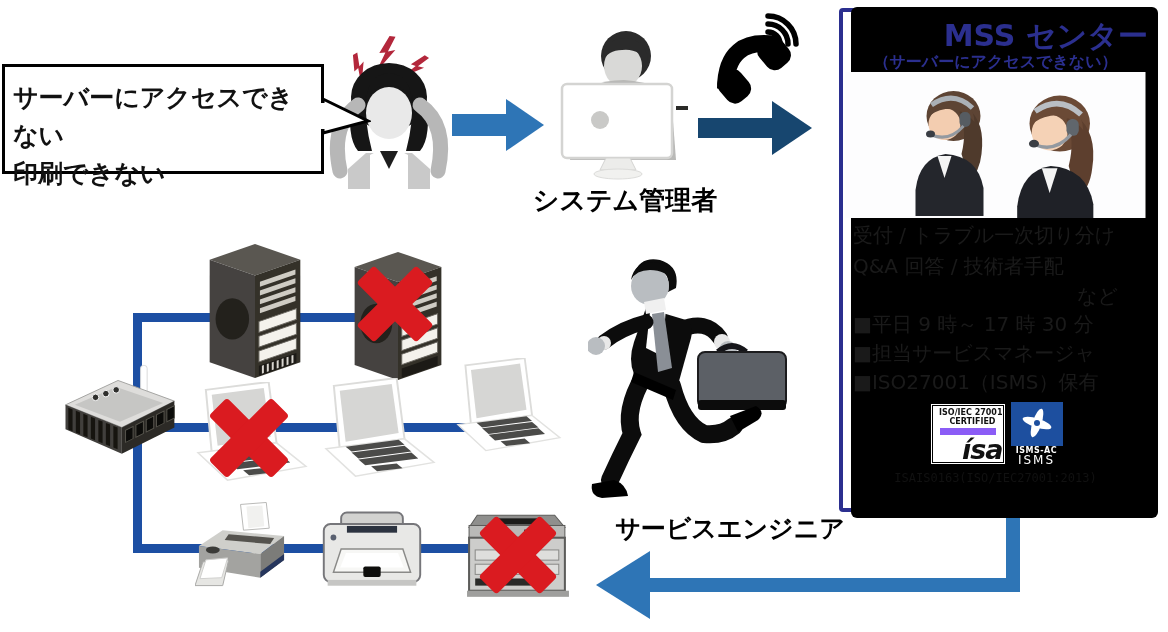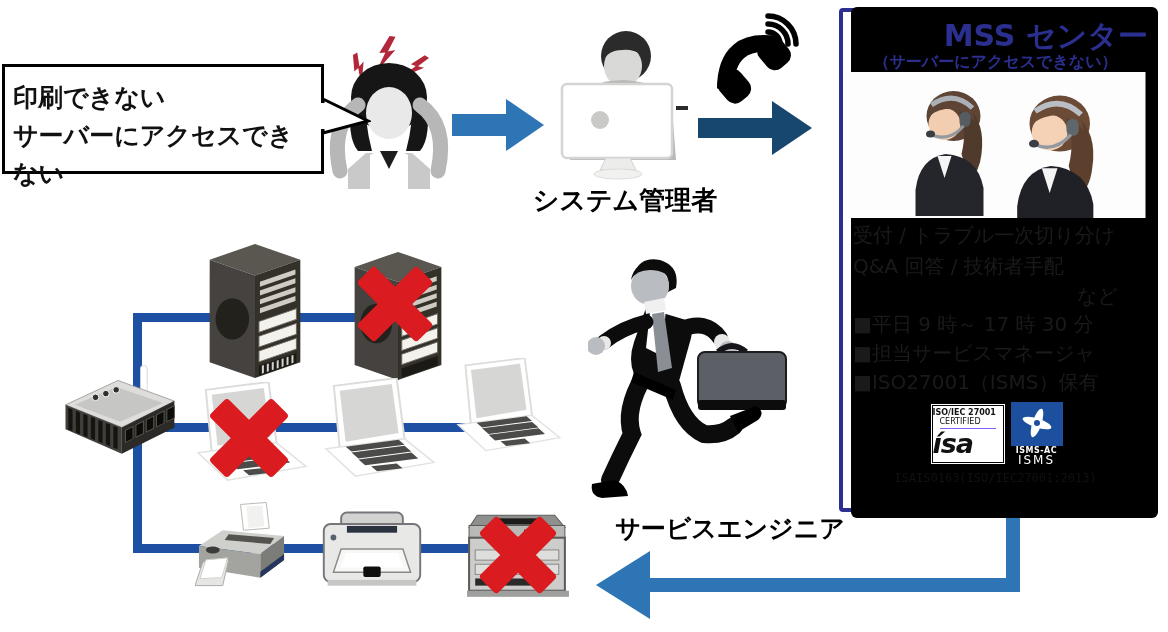--- a/index.html
+++ b/index.html
@@ -38,40 +38,40 @@
   .mss-title{margin-top:8px;text-align:right;font-size:30px;font-weight:700;
              color:var(--mss_navy,#2b2f8f);line-height:32px;}
   .mss-subtitle{text-align:center;font-size:16px;font-weight:700;color:var(--mss_navy,#2b2f8f);
              line-height:20px;}
   .mss-photo{display:block;width:100%;height:146px;}
   .mss-services{padding:2px 8px 0 10px;font-size:20px;line-height:31px;color:#1a1a1a;}
   .mss-etc{padding-right:30px;text-align:right;font-size:20px;line-height:28px;color:#1a1a1a;}
   .mss-bullets{padding-left:10px;font-size:20px;line-height:29px;color:#1a1a1a;}
   .cert-row{display:flex;justify-content:center;align-items:flex-start;gap:4px;margin-top:5px;}
   .isa-box{width:78px;height:64px;border:2px solid #000;background:#fff;padding:1px;}
-  .isa-inner{width:100%;height:100%;border:1px solid #000;text-align:left;padding-top:2px;}
+  .isa-inner{width:100%;height:100%;border:1px solid #000;text-align:right;padding-top:2px;}
   .isa-l1{font-size:8px;font-weight:700;line-height:9px;letter-spacing:0;}
-  .isa-l2{font-size:8px;font-weight:400;line-height:9px;border-bottom:1px solid #8b5cf6;
+  .isa-l2{font-size:8px;font-weight:700;line-height:9px;border-bottom:7px solid #8b5cf6;
           width:80%;margin:0 auto;padding-bottom:2px;}
   .isa-mark{font-size:27px;font-weight:700;font-style:italic;line-height:30px;letter-spacing:-1px;}
   .isms-box{width:52px;height:44px;background:var(--isms_blue,#1d4f9f);text-align:center;
             color:#fff;padding-top:2px;}
   .isms-l1{font-size:8px;font-weight:700;line-height:10px;letter-spacing:0.5px;}
   .isms-l2{font-size:12px;font-weight:400;line-height:9px;letter-spacing:2px;}
   .cert-caption{margin-top:5px;text-align:center;font-size:12px;color:#111;
                 font-family:"DejaVu Sans Mono","DejaVu Sans",sans-serif;}
 </style>
 </head>
 <body>
 
 <div id="stage">
 
   <div class="abs bubble">
+    <div>サーバーにアクセスできない</div>
     <div>印刷できない</div>
-    <div>サーバーにアクセスできない</div>
   </div>
   <svg class="abs bubble-tail" width="50" height="42">
     <polygon points="2,4 47,26 2,38" fill="#fff" stroke="#000" stroke-width="3"></polygon>
     <rect x="0" y="8" width="4" height="26" fill="#fff"></rect>
   </svg>
 
   <svg class="abs" style="left:322px;top:28px;" width="135" height="162" viewBox="0 0 135 160">
     <g style="fill:var(--bolt_red,#b3273b)">
       <g transform="translate(24,30) rotate(-30)">
           <path d="M8,0 L1,15 L6,14 L0,31 L14,11 L8,13 L13,0 Z"></path>

